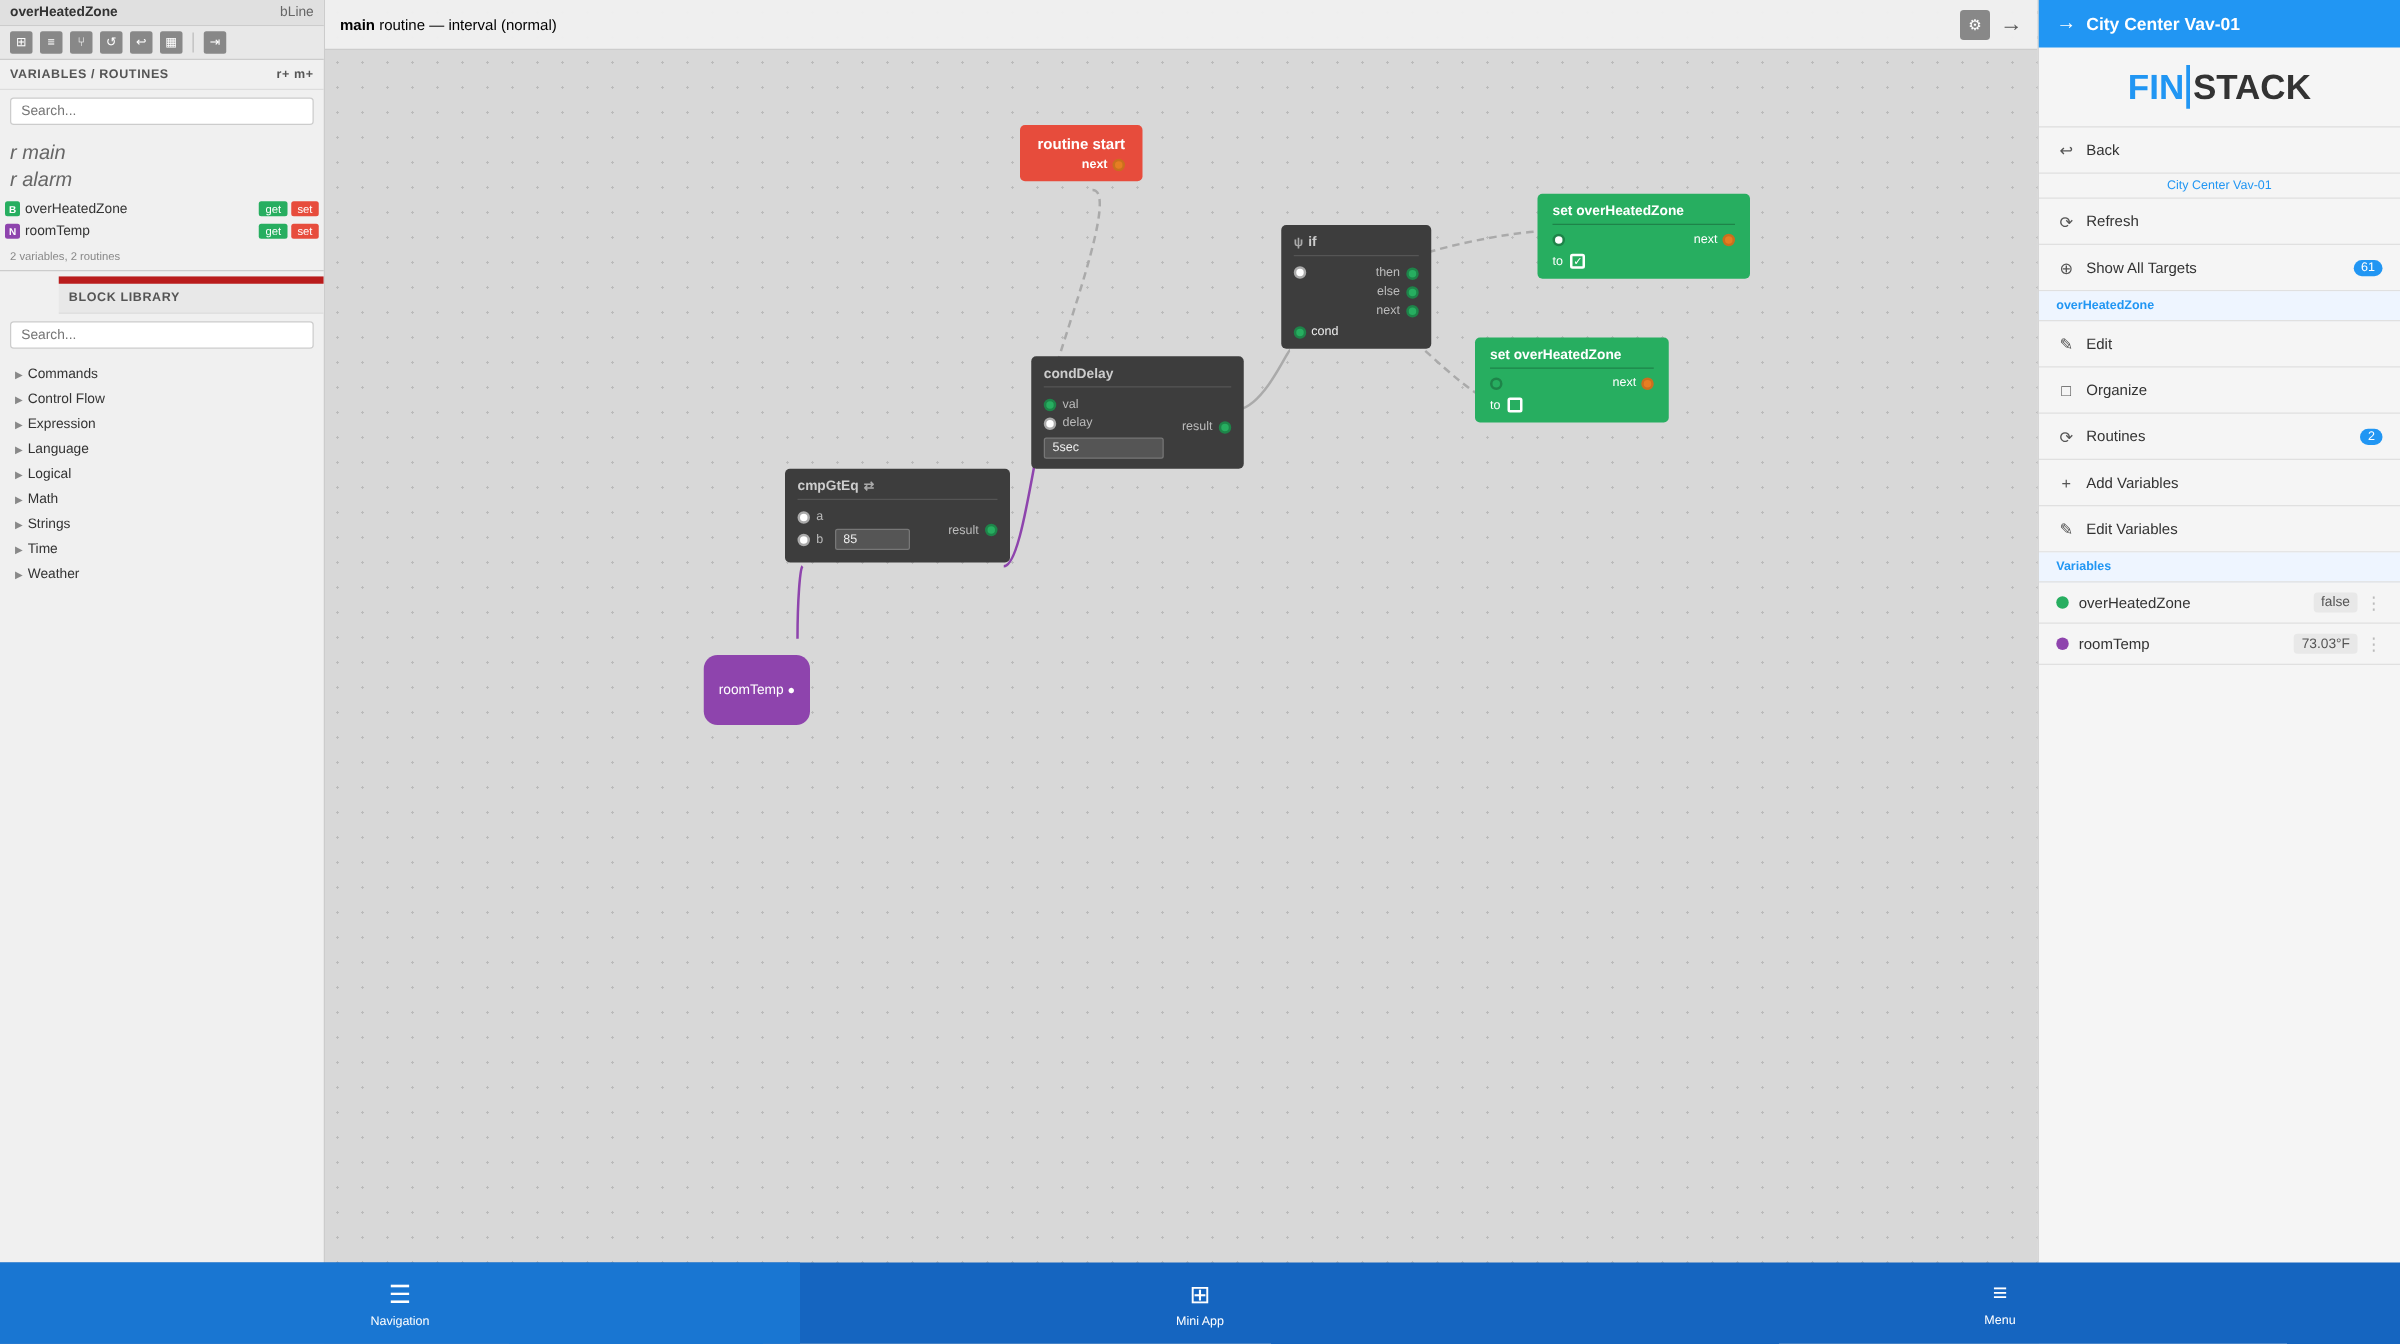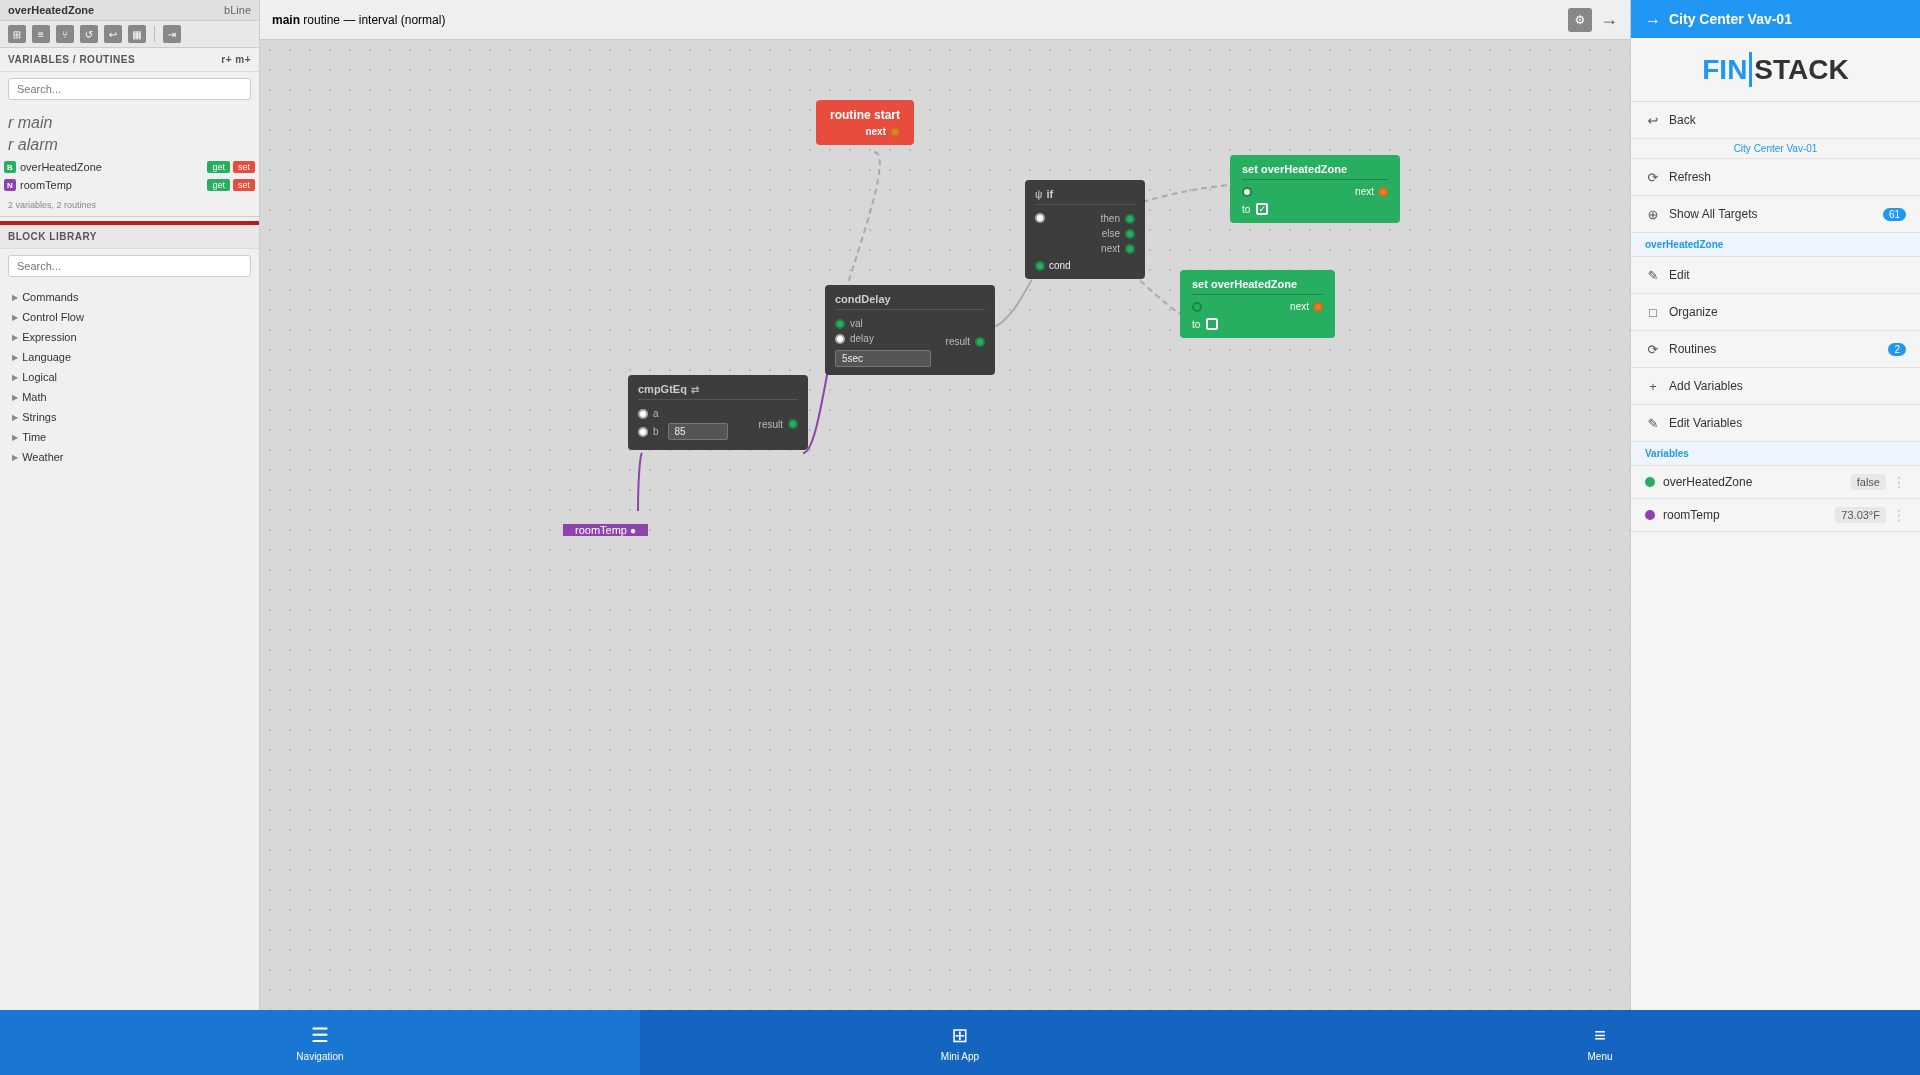--- a/index.html
+++ b/index.html
@@ -23,21 +23,21 @@
     .var-name { font-size: 11px; color: #333; display: flex; align-items: center; gap: 4px; }
     .var-badge { width: 12px; height: 12px; border-radius: 2px; display: inline-flex; align-items: center; justify-content: center; font-size: 8px; font-weight: bold; color: white; }
     .badge-b { background: #27ae60; }
     .badge-n { background: #8e44ad; }
     .var-buttons { display: flex; gap: 3px; }
     .btn-get { background: #27ae60; color: white; font-size: 9px; padding: 1px 5px; border-radius: 2px; cursor: pointer; }
     .btn-set { background: #e74c3c; color: white; font-size: 9px; padding: 1px 5px; border-radius: 2px; cursor: pointer; }
     .var-count { font-size: 9px; color: #888; padding: 2px 8px; }
     .divider { height: 1px; background: #ccc; margin: 4px 0; }
     .block-library { flex: 1; display: flex; flex-direction: column; overflow: hidden; }
-    .block-library-header { padding: 6px 8px; font-size: 10px; font-weight: bold; color: #555; letter-spacing: 0.5px; border-bottom: 1px solid #ddd; border-top: 4px solid #b91c1c; background: #e8e8e8; }
+    .block-library-header { padding: 6px 8px; font-size: 10px; font-weight: bold; color: #555; letter-spacing: 0.5px; border-bottom: 1px solid #ddd; border-top: 6px solid #b91c1c; background: #e8e8e8; margin-left: 47px; }
     .block-search { margin: 6px 8px; }
     .block-search input { width: 100%; padding: 4px 8px; border: 1px solid #ccc; border-radius: 3px; font-size: 11px; background: white; }
     .block-list { padding: 4px 0; overflow-y: auto; flex: 1; }
     .block-item { padding: 4px 12px; font-size: 11px; color: #333; cursor: pointer; display: flex; align-items: center; gap: 4px; }
     .block-item::before { content: '▶'; font-size: 8px; color: #888; }
     .scrollbar-area { height: 16px; background: #e0e0e0; border-top: 1px solid #ccc; position: relative; }
     .scrollbar-track { position: absolute; bottom: 3px; left: 10px; right: 10px; height: 8px; background: #ccc; border-radius: 4px; }
     .scrollbar-thumb { position: absolute; left: 30%; width: 20%; height: 100%; background: #999; border-radius: 4px; }
 
     
@@ -57,21 +57,21 @@
     .port-dot-white { background: white; border-color: #aaa; }
 
     .node-dark { background: #3d3d3d; color: #eee; border-radius: 4px; padding: 8px 10px; min-width: 120px; }
     .node-dark .node-title { font-size: 11px; font-weight: bold; color: #ccc; border-bottom: 1px solid #555; padding-bottom: 4px; margin-bottom: 6px; display: flex; align-items: center; gap: 4px; }
     .node-port { display: flex; align-items: center; gap: 5px; padding: 2px 0; font-size: 10px; color: #bbb; }
     .node-port.right { justify-content: flex-end; }
     .node-green { background: #27ae60; color: white; border-radius: 4px; padding: 8px 12px; min-width: 150px; }
     .node-green .node-title { font-size: 11px; font-weight: bold; border-bottom: 1px solid #1e8449; padding-bottom: 4px; margin-bottom: 6px; }
     .checkbox-icon { width: 12px; height: 12px; border: 2px solid white; border-radius: 2px; display: inline-flex; align-items: center; justify-content: center; font-size: 9px; }
     .port-input { background: #555; border: 1px solid #777; border-radius: 2px; padding: 2px 6px; font-size: 10px; color: #eee; width: 96px; }
-    .node-purple { background: #8e44ad; color: white; border-radius: 0; padding: 0 12px; font-size: 11px; }
+    .node-purple { background: #8e44ad; color: white; border-radius: 11px; padding: 22px 12px; font-size: 11px; }
 
     
     .canvas-svg { position: absolute; top: 0; left: 0; width: 100%; height: 100%; pointer-events: none; }
 
     
     .right-panel { width: 290px; background: #f5f5f5; display: flex; flex-direction: column; border-left: 1px solid #ccc; flex-shrink: 0; }
     .right-header { background: #2196f3; padding: 10px 14px; display: flex; align-items: center; gap: 8px; }
     .right-header-arrow { color: white; font-size: 16px; }
     .right-header-title { color: white; font-size: 14px; font-weight: bold; }
     .finstack-logo { padding: 14px; display: flex; align-items: center; justify-content: center; border-bottom: 1px solid #ddd; }

